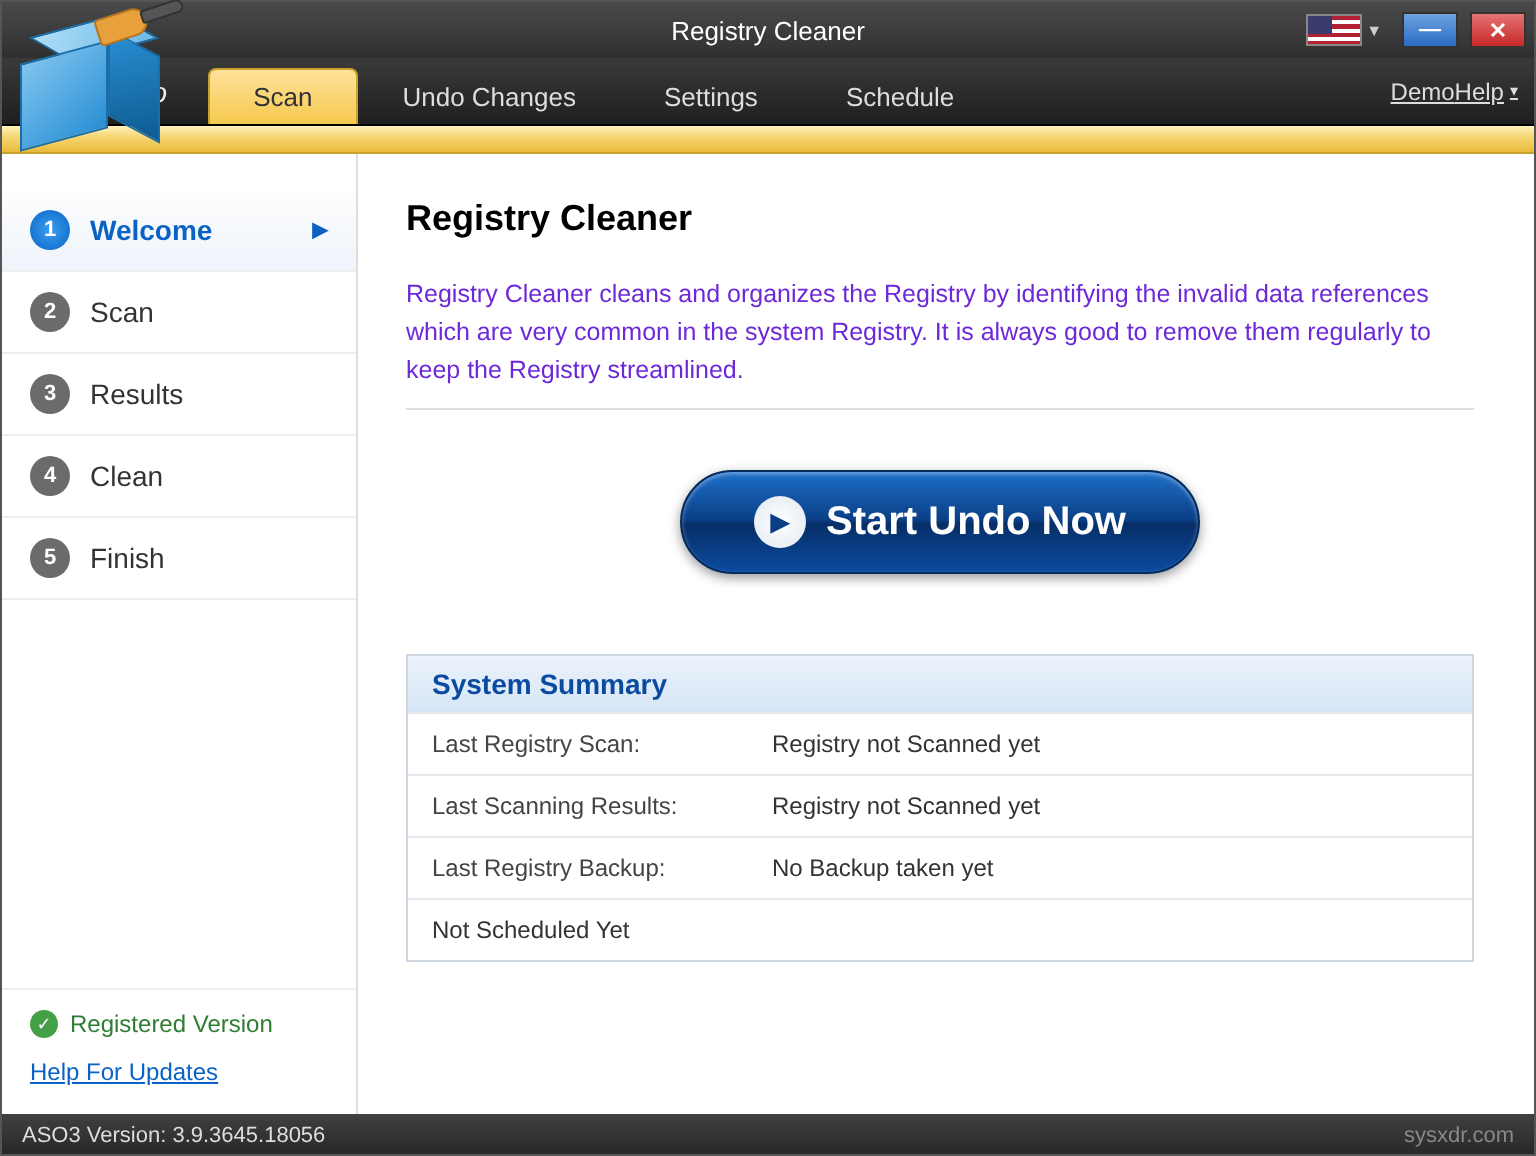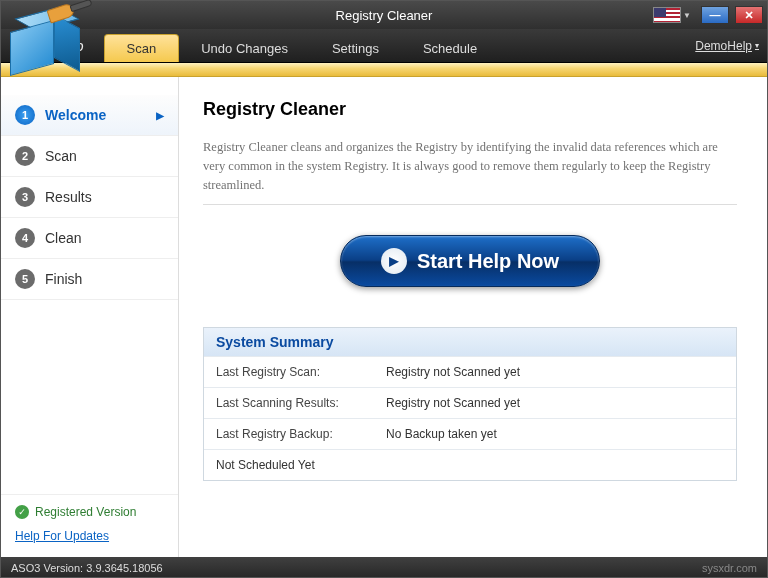--- a/index.html
+++ b/index.html
@@ -46,21 +46,21 @@
 .step.active .num { background: radial-gradient(#3a9ff0,#0a63c4); }
 .step .arrow { margin-left:auto; color:#0a63c4; font-size:10px; }
 
 .sidebar-footer { margin-top:auto; padding:10px 14px 14px; border-top:1px solid #eee; font-size:12px; }
 .reg-version { display:flex; align-items:center; gap:6px; color:#2e7d32; margin-bottom:10px; }
 .reg-version .chk { width:14px; height:14px; border-radius:50%; background:#43a047; display:flex; align-items:center; justify-content:center; color:#fff; font-size:9px; }
 .chkupd { color:#0a63c4; text-decoration:underline; cursor:pointer; }
 
 .main { flex:1; padding:22px 30px 10px 24px; overflow:auto; }
 .main h2 { font-size:18px; font-weight:bold; margin-bottom:18px; }
-.main p.desc { font-size:12.5px; color:#737373; line-height:1.5; margin-bottom:8px;font-family:Liberation Serif, serif; }
+.main p.desc { font-size:12.5px; color:#6d28d9; line-height:1.5; margin-bottom:8px; }
 .main hr { border:none; border-top:1px solid #ddd; margin:10px 0 30px; }
 
 .scan-btn { display:flex; align-items:center; justify-content:center; margin: 20px auto 40px; width:260px; height:52px; border-radius:26px; background: linear-gradient(#1e6fc9, #0a3f86 48%, #072f66 52%, #0a4aa0); color:#fff; font-size:20px; font-weight:bold; cursor:pointer; box-shadow: 0 2px 6px rgba(0,0,0,0.4), inset 0 1px 2px rgba(255,255,255,0.4); gap:10px; border:1px solid #052a5c; }
 .scan-btn .play { width:26px; height:26px; border-radius:50%; background:radial-gradient(#fff,#dfe8f0); display:flex; align-items:center; justify-content:center; color:#0a3f86; font-size:12px; }
 
 .summary { border:1px solid #cfd8e0; }
 .summary-head { background:linear-gradient(#eaf2fb,#d6e5f5); padding:6px 12px; color:#0a4aa0; font-size:14px; font-weight:bold; }
 .summary-row { display:flex; padding:8px 12px; font-size:12px; color:#333; border-top:1px solid #e5eaef; }
 .summary-row .k { width:170px; color:#444; }
 .summary-row .v { color:#333; }
@@ -144,21 +144,21 @@
     </div>
   </div>
 
   <div class="main">
     <h2>Registry Cleaner</h2>
     <p class="desc">Registry Cleaner cleans and organizes the Registry by identifying the invalid data references which are very common in the system Registry. It is always good to remove them regularly to keep the Registry streamlined.</p>
     <hr>
 
     <div class="scan-btn">
       <div class="play">▶</div>
-      <span>Start Help Now</span>
+      <span>Start Undo Now</span>
     </div>
 
     <div class="summary">
       <div class="summary-head">System Summary</div>
       <div class="summary-row">
         <div class="k">Last Registry Scan:</div>
         <div class="v">Registry not Scanned yet</div>
       </div>
       <div class="summary-row">
         <div class="k">Last Scanning Results:</div>

